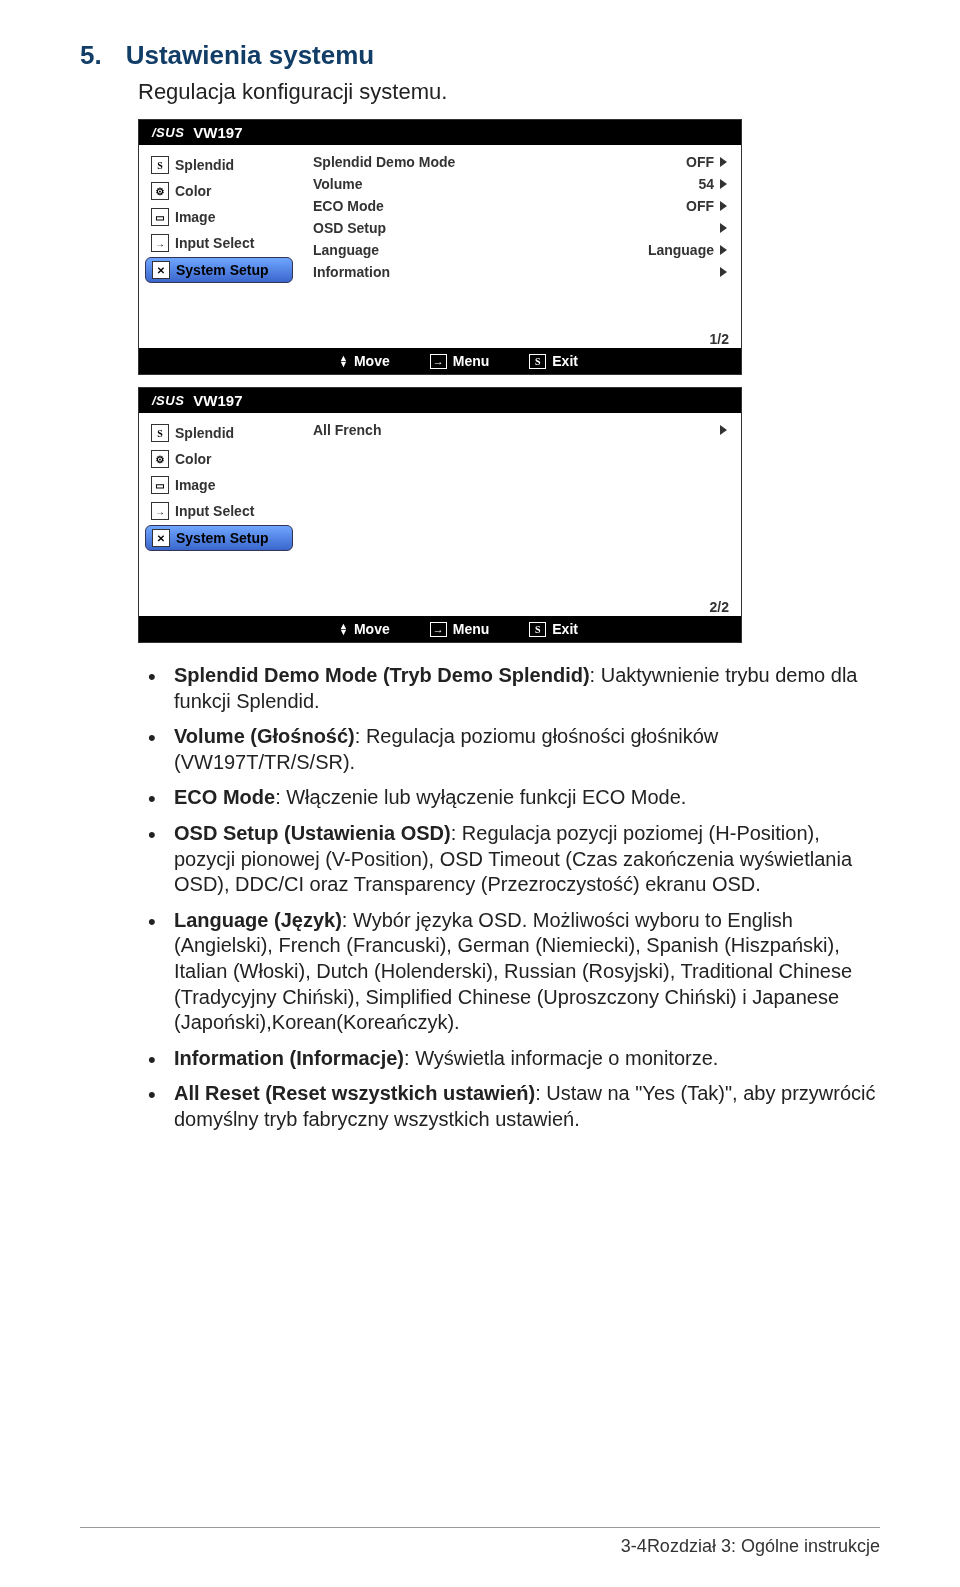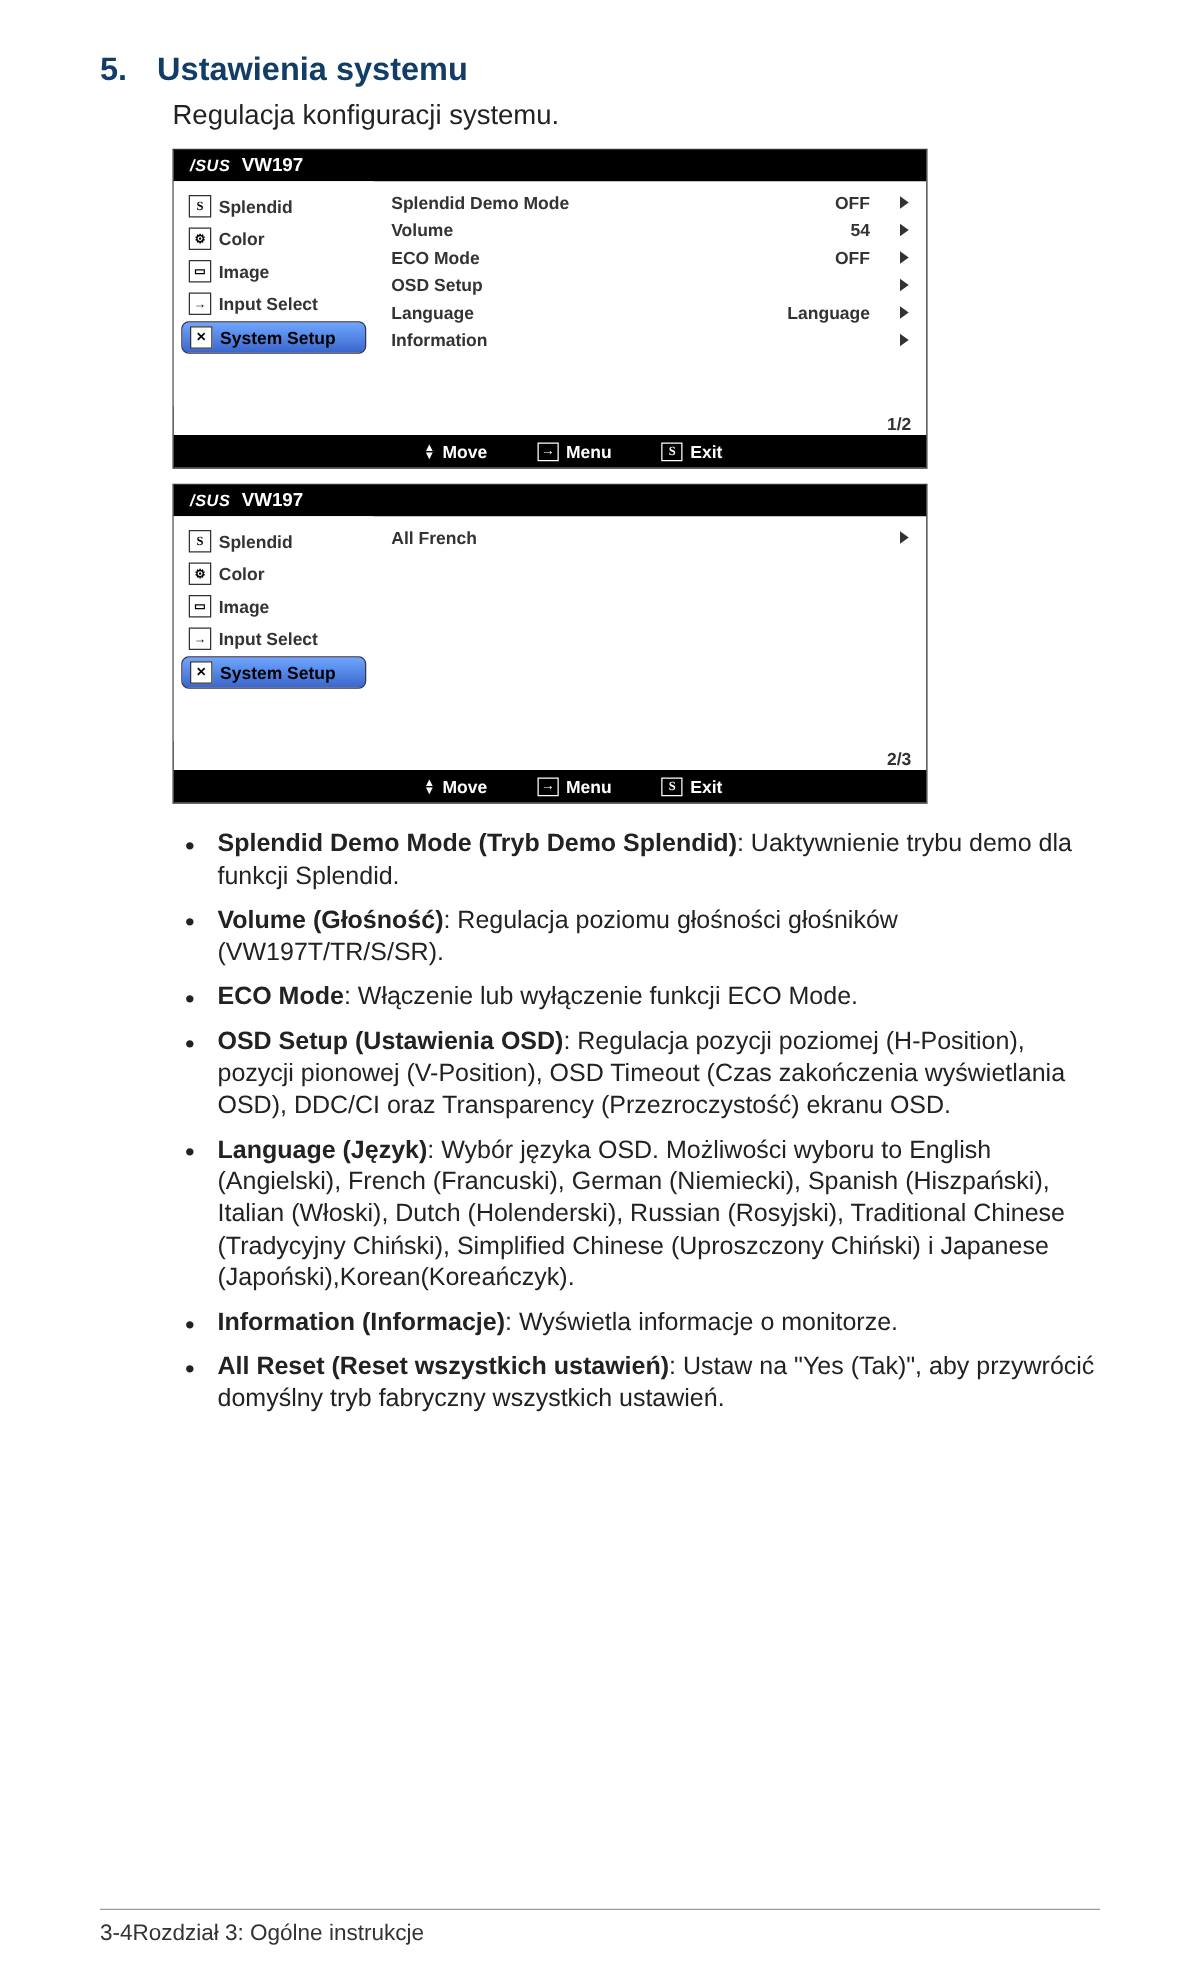--- a/index.html
+++ b/index.html
@@ -85,21 +85,21 @@
   }
   .menu-row {
     display: flex;
     justify-content: space-between;
     align-items: center;
     padding: 3px 4px;
     font-size: 14px;
     font-weight: bold;
     color: #333;
   }
-  .menu-val { display: flex; align-items: center; gap: 24px; }
+  .menu-val { display: flex; align-items: center; gap: 6px; }
   .tri {
     width:0; height:0;
     border-top:5px solid transparent;
     border-bottom:5px solid transparent;
     border-left:7px solid #333;
     display:inline-block;
   }
   .page-ind {
     text-align: right;
     font-size: 14px;
@@ -134,21 +134,21 @@
   .bullets li::before { content:"•"; position:absolute; left:10px; top:0; font-size:22px; }
   .bullets b { font-weight: bold; }
 
   .footer {
     position: absolute;
     bottom: 30px;
     left: 80px; right: 80px;
     border-top: 1px solid #999;
     padding-top: 8px;
     display:flex;
-    justify-content: flex-start;
+    justify-content: flex-end;
     font-size: 18px;
     color:#333;
     margin-top:11px;
   }
 </style>
 </head>
 <body>
 
 <div class="heading-5">
   <span class="heading-num">5.</span>
@@ -277,21 +277,21 @@
     <div class="osd-main">
       <div class="menu-row">
           <span>All French</span>
           <span class="menu-val">
             <span></span>
             <span class="tri"></span>
           </span>
         </div>
     </div>
   </div>
-  <div class="page-ind">2/3</div>
+  <div class="page-ind">2/2</div>
   <div class="osd-foot">
     <span class="foot-item">
         <span class="arrows-ud">▲<br>▼</span>
         <span>Move</span>
       </span>
     <span class="foot-item">
         <span class="foot-icon menu-ico"></span>
         <span>Menu</span>
       </span>
     <span class="foot-item">

